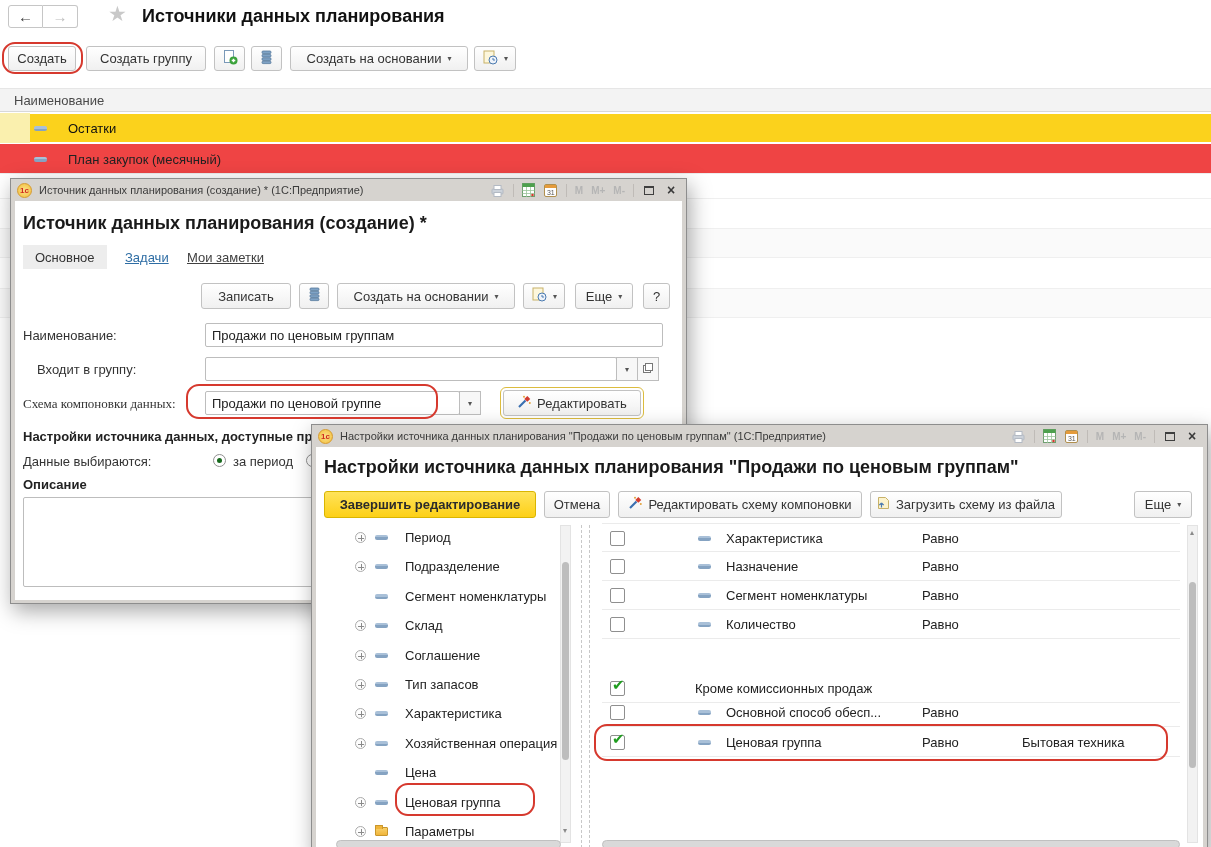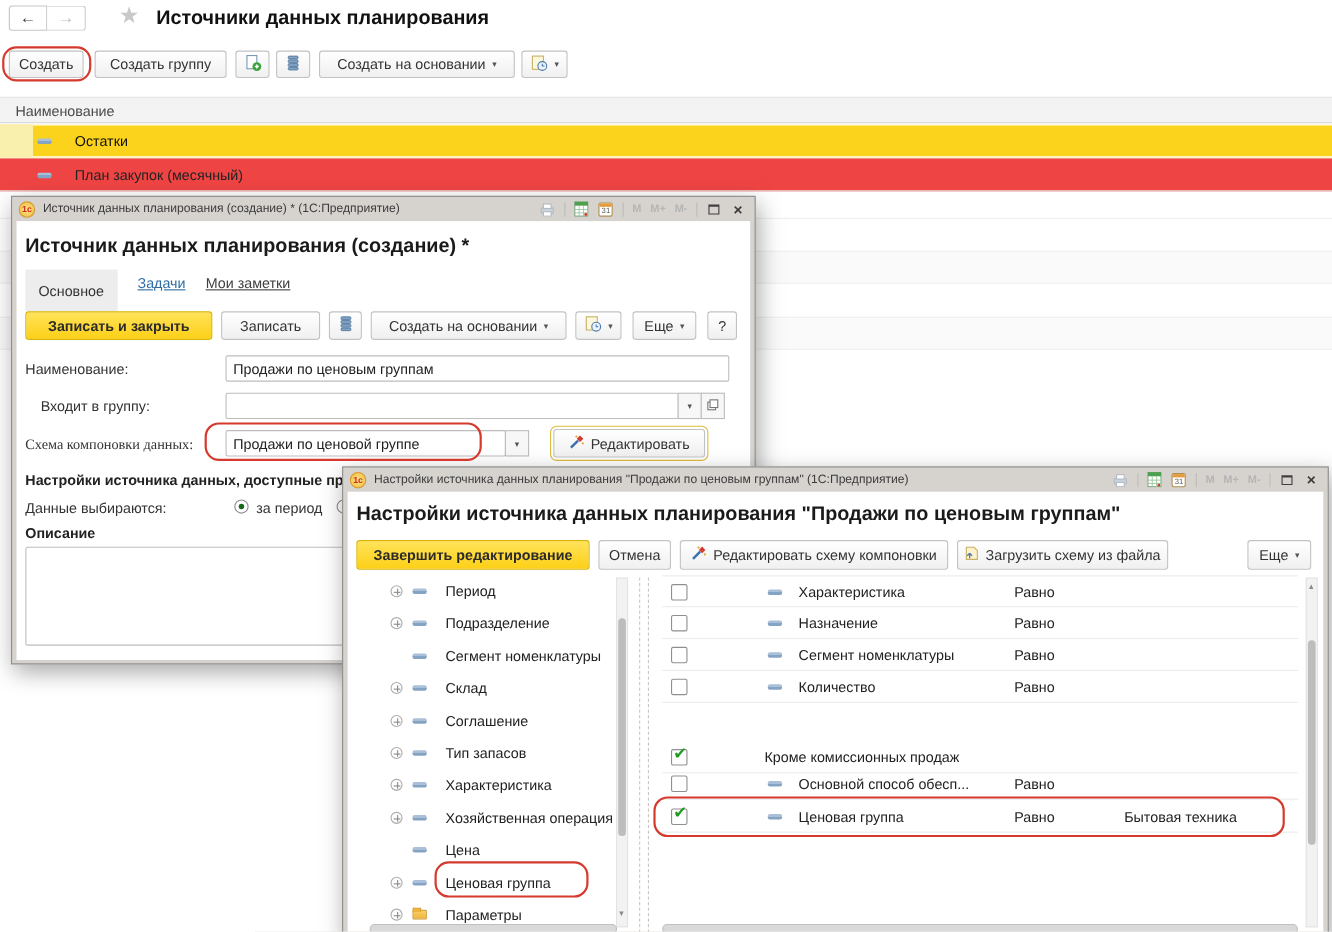--- a/index.html
+++ b/index.html
@@ -163,29 +163,26 @@
       <span class="tmem">M-</span>
       <span class="tsep"></span>
       <span class="ticon">
           <span class="maxbox"></span>
         </span>
       <span class="ticon xglyph">×</span>
     </div>
     <div class="wbody" style="height:399px;">
       <div class="abs" style="left:8px;top:12px;font-size:18px;font-weight:bold;color:#1a1a1a;white-space:nowrap;">Источник данных планирования (создание) *</div>
 
-      <div class="abs" style="left:8px;top:44px;height:38px;padding:0 12px;background:#ededed;display:flex;align-items:center;font-size:13px;color:#333;">
+      <div class="abs" style="left:8px;top:44px;height:24px;padding:0 12px;background:#ededed;display:flex;align-items:center;font-size:13px;color:#333;">
           <span>Основное</span>
         </div>
       <div class="abs" style="left:110px;top:49px;font-size:13px;color:#2e6da4;text-decoration:underline;">Задачи</div>
       <div class="abs" style="left:172px;top:49px;font-size:13px;color:#404040;text-decoration:underline;">Мои заметки</div>
 
-      <button class="btn yellow" style="left:8px;top:82px;width:170px;height:26px;">
-          <span>Записать и закрыть</span>
-        </button>
       <button class="btn" style="left:186px;top:82px;width:90px;height:26px;">
           <span>Записать</span>
         </button>
       <button class="btn" style="left:284px;top:82px;width:30px;height:26px;padding:0;">
         <span><svg width="11" height="15">
               <g fill="#7fa3c6" stroke="#56799c" stroke-width="0.8">
                 <rect x="1" y="1" width="9" height="2.6" rx="1"></rect>
                 <rect x="1" y="4.4" width="9" height="2.6" rx="1"></rect>
                 <rect x="1" y="7.8" width="9" height="2.6" rx="1"></rect>
                 <rect x="1" y="11.2" width="9" height="2.4" rx="1"></rect>

